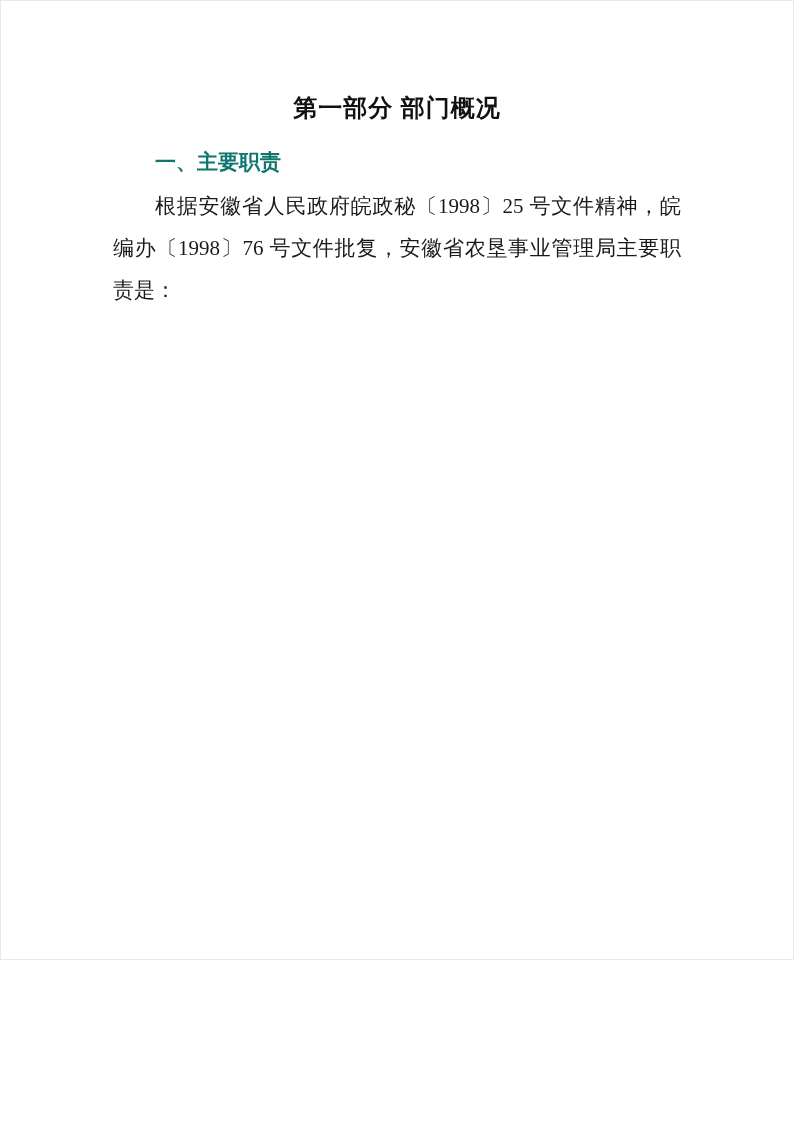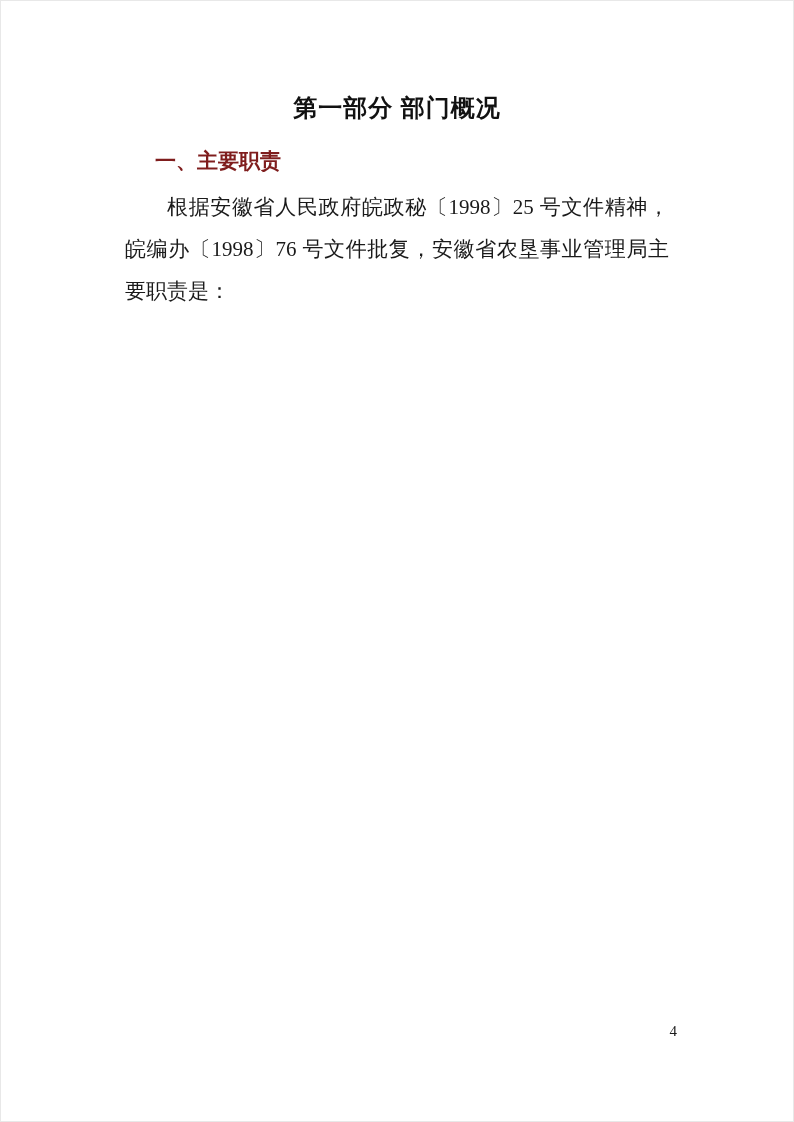--- a/index.html
+++ b/index.html
@@ -3,52 +3,52 @@
 <meta charset="utf-8">
 <style>
   html, body {
     margin: 0;
     padding: 0;
     background: #ffffff;
   }
   .page {
     position: relative;
     width: 794px;
-    height: 1122px;
+    height: 960px;
     background: #ffffff;
     box-sizing: border-box;
     border: 1px solid #e8e8e8;
     padding: 92px 112px 0 112px;
     color: #111111;
     overflow: hidden;
   }
   .doc-title {
     margin: 0;
     text-align: center;
     font-family: "Liberation Sans", sans-serif;
     font-weight: bold;
     font-size: 24px;
     line-height: 30px;
     letter-spacing: 1px;
     color: #111111;
   }
   .section-heading {
     margin: 26px 0 0 0;
     text-indent: 2em;
-    font-family: Liberation Serif, serif;
+    font-family: Liberation Sans, sans-serif;
     font-weight: bold;
     font-size: 21px;
     line-height: 25px;
-    color: #7f1d1d;
+    color: #0f766e;
   }
   .body-block {
     margin-top: 11px;
   }
   .body-para {
-    margin: 12px;
+    margin: 0;
     font-family: "Liberation Serif", serif;
     font-size: 21px;
     line-height: 42px;
     text-indent: 2em;
     text-align: justify;
     color: #1a1a1a;
   }
   .page-number {
     position: absolute;
     top: 1022px;

